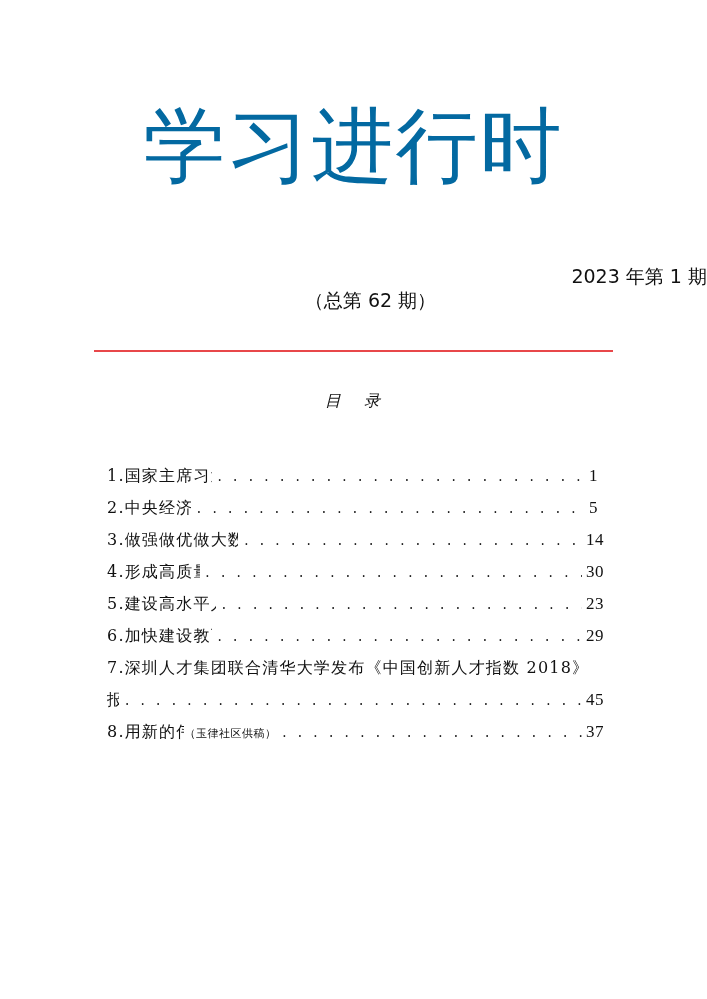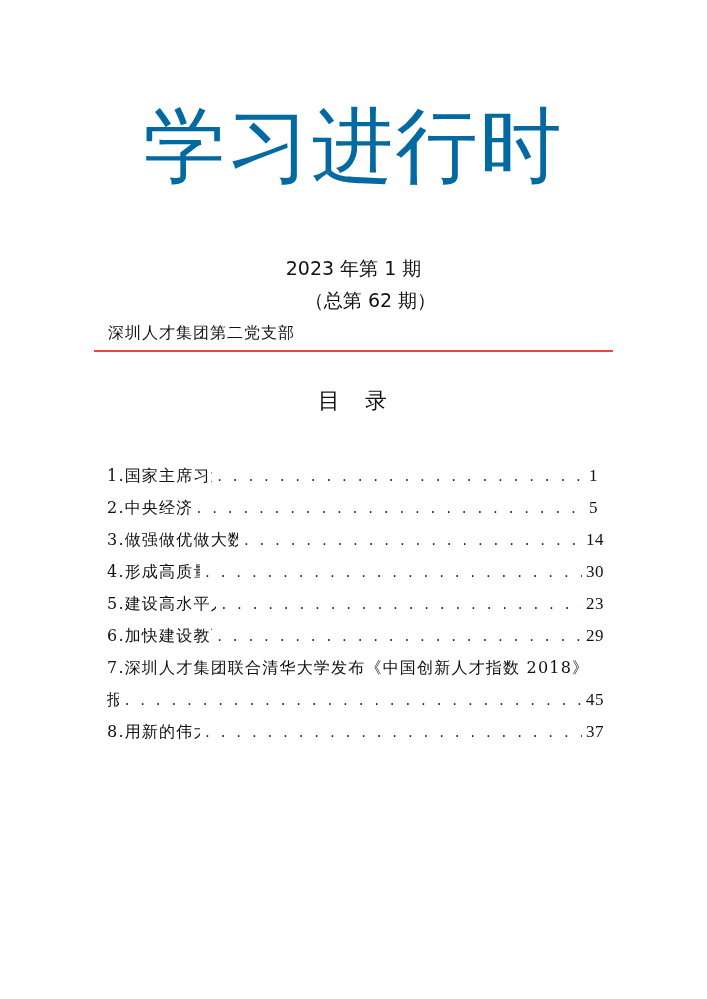--- a/index.html
+++ b/index.html
@@ -32,21 +32,21 @@
     .issue-line {
       position: absolute;
       left: 0;
       width: 707px;
       text-align: center;
       font-family: "DejaVu Sans", "Liberation Sans", sans-serif;
       font-size: 19px;
       line-height: 24px;
       color: #111;
     }
-    .issue-line.year { top: 256px; }
+    .issue-line.year { top: 264px; text-align: right; }
     .issue-line.total { top: 288px; margin-left: 17px; }
     .meta-row {
       position: absolute;
       top: 322px;
       left: 108px;
       width: 490px;
       display: flex;
       justify-content: space-between;
       font-size: 16px;
       line-height: 22px;
@@ -67,24 +67,25 @@
       height: 2px;
       background: #e8474a;
     }
     .toc-title {
       position: absolute;
       top: 387px;
       left: 0;
       width: 707px;
       text-align: center;
       font-family: "DejaVu Sans", "Liberation Sans", sans-serif;
-      font-size: 22px;
+      font-size: 16px;
       line-height: 28px;
       word-spacing: 14px;
       letter-spacing: 2px;
+      font-style: italic;
     }
     .toc {
       position: absolute;
       top: 460px;
       left: 107px;
       width: 491px;
       margin: 0;
       padding: 0;
       list-style: none;
     }
@@ -133,21 +134,20 @@
   </style>
 </head>
 <body>
 
 <h1 class="masthead-title">学习进行时</h1>
 
 <div class="issue-line year">2023 年第 1 期</div>
 <div class="issue-line total">（总第 62 期）</div>
 
 <div class="meta-row">
-  <span class="org">深圳人才集团第二党支部</span>
 </div>
 
 <div class="red-rule"></div>
 
 <div class="toc-title">目 录</div>
 
 <ul class="toc">
   <li class="toc-item">
     <span class="num">1.</span>
     <span class="text">国家主席习近平发表二〇二三年新年贺词</span>
@@ -190,16 +190,17 @@
 
   </li>
   <li class="toc-item cont-line">
     <span class="text">报告</span>
     <span class="leader"></span>
     <span class="page">45</span>
   </li>
   <li class="toc-item">
     <span class="num">8.</span>
     <span class="text">用新的伟大奋斗创造新的历史伟业</span>
+    <span class="note">（玉律社区供稿）</span>
     <span class="leader"></span>
     <span class="page">37</span>
   </li>
 </ul>
 
 </body></html>

